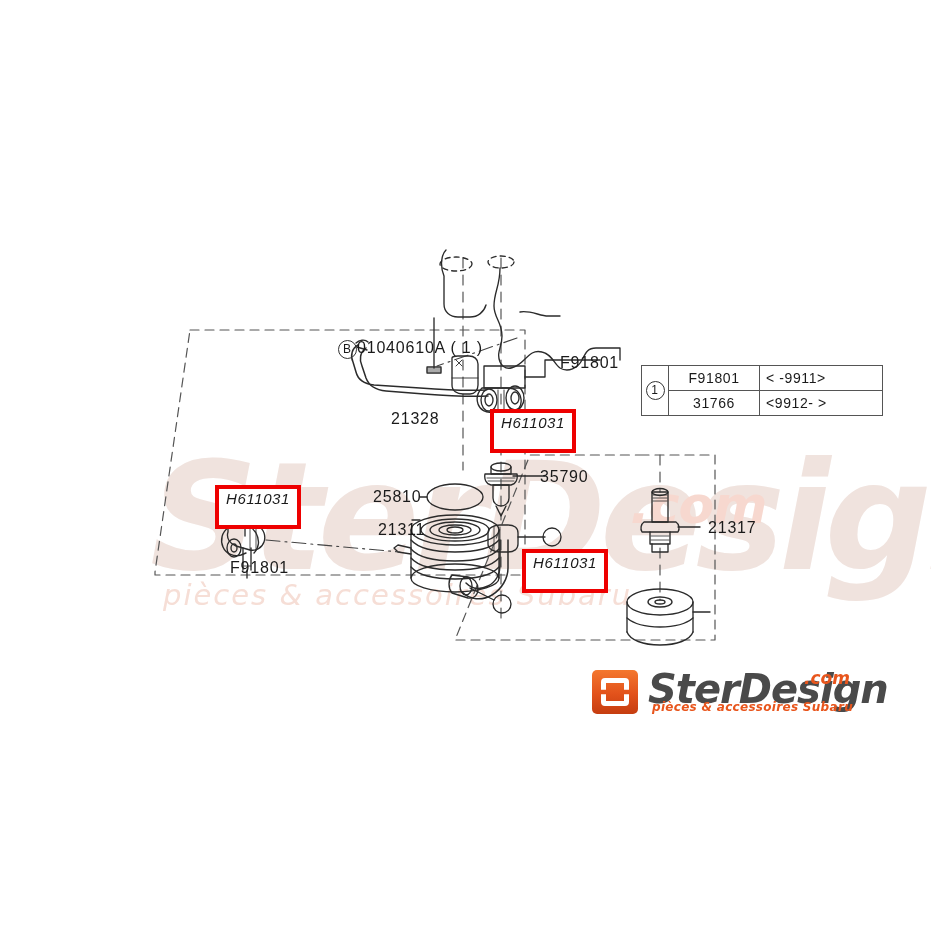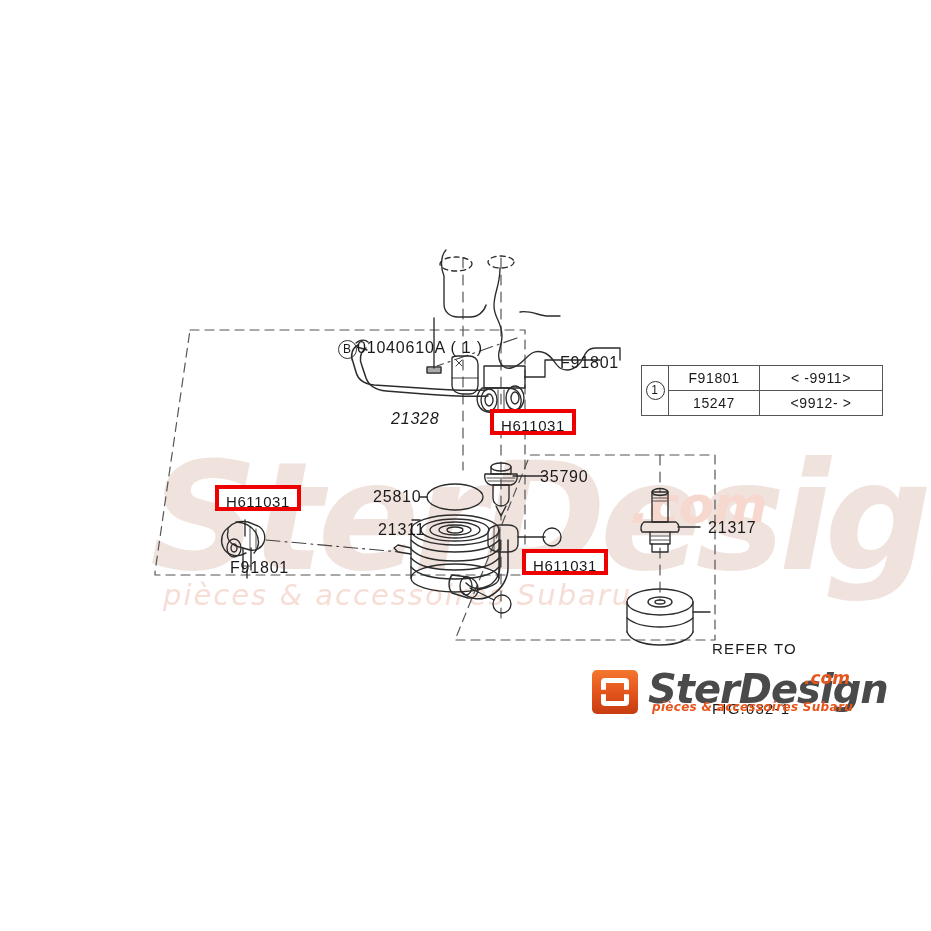--- a/index.html
+++ b/index.html
@@ -29,23 +29,24 @@
     color: #1a1a1a;
     white-space: nowrap;
     line-height: 1.15;
   }
   .hl-box {
     position: absolute;
     border: 4px solid #ee0000;
     background: #ffffff;
     box-sizing: border-box;
     display: flex;
-    align-items: flex-start;
+    align-items: flex-end;
     justify-content: center;
-    padding: 4px 4px;
+    padding: 18px 4px;
+    font-style: italic;
   }
   .hl-box .hl-text {
     font-family: "Liberation Sans", sans-serif;
     font-size: 15px;
     letter-spacing: 0.6px;
     color: #1a1a1a;
     white-space: nowrap;
   }
   .legend-table {
     position: absolute;
@@ -62,21 +63,21 @@
     white-space: nowrap;
     height: 20px;
   }
   .legend-table td.circ {
     border-right: 1px solid #555;
     text-align: center;
     width: 26px;
     padding: 0;
   }
   .legend-table td.pn { text-align: center; width: 78px; }
-  .legend-table td.rng { width: 110px; text-align: center; }
+  .legend-table td.rng { width: 110px; }
   .circle-num {
     display: inline-block;
     width: 17px;
     height: 17px;
     border: 1px solid #333;
     border-radius: 50%;
     line-height: 16px;
     text-align: center;
     font-size: 12px;
     font-family: "Liberation Sans", sans-serif;
@@ -336,56 +337,52 @@
       <path d="M627 632 C630 640 643 645 660 645 C677 645 690 640 693 632"></path>
       <path d="M693 612 L710 612"></path>
 
     </g>
   </svg>
 
   <div class="label" style="left:338px; top:311px;margin-top:28px;">
     <span class="circle-num">B</span><span>01040610A ( 1  )</span>
   </div>
 
-  <div class="label" style="left:391px; top:410px;font-style:italic;">21328</div>
+  <div class="label" style="left:391px; top:410px;">21328</div>
   <div class="label" style="left:560px; top:354px;">F91801</div>
   <div class="label" style="left:373px; top:488px;">25810</div>
   <div class="label" style="left:540px; top:468px;">35790</div>
   <div class="label" style="left:378px; top:521px;">21311</div>
   <div class="label" style="left:708px; top:519px;">21317</div>
   <div class="label" style="left:230px; top:559px;">F91801</div>
 
   <div class="hl-box" style="left:490px; top:409px; width:86px; height:26px;">
     <span class="hl-text">H611031</span>
   </div>
 
   <div class="hl-box" style="left:215px; top:485px; width:86px; height:26px;">
     <span class="hl-text">H611031</span>
   </div>
 
   <div class="hl-box" style="left:522px; top:549px; width:86px; height:26px;">
     <span class="hl-text">H611031</span>
   </div>
 
-  <div class="refer" style="left:712px; top:598px;">
-    <div>REFER TO</div>
-    <div>FIG.032-1</div>
-  </div>
 
   <table class="legend-table" style="left:641px; top:365px;">
     <tbody>
         <tr>
       <td class="circ" rowspan="2">
         <span class="circle-num">1</span>
       </td>
       <td class="pn">F91801</td>
       <td class="rng">&lt;     -9911&gt;</td>
     </tr>
     <tr>
-      <td class="pn">15247</td>
+      <td class="pn">31766</td>
       <td class="rng">&lt;9912-      &gt;</td>
     </tr>
   </tbody>
     </table>
 
   <div id="logo">
     <div class="logo-mark"></div>
     <div class="logo-word">SterDesign</div>
     <div class="logo-dotcom">.com</div>
     <div class="logo-tag">pièces &amp; accessoires Subaru</div>

